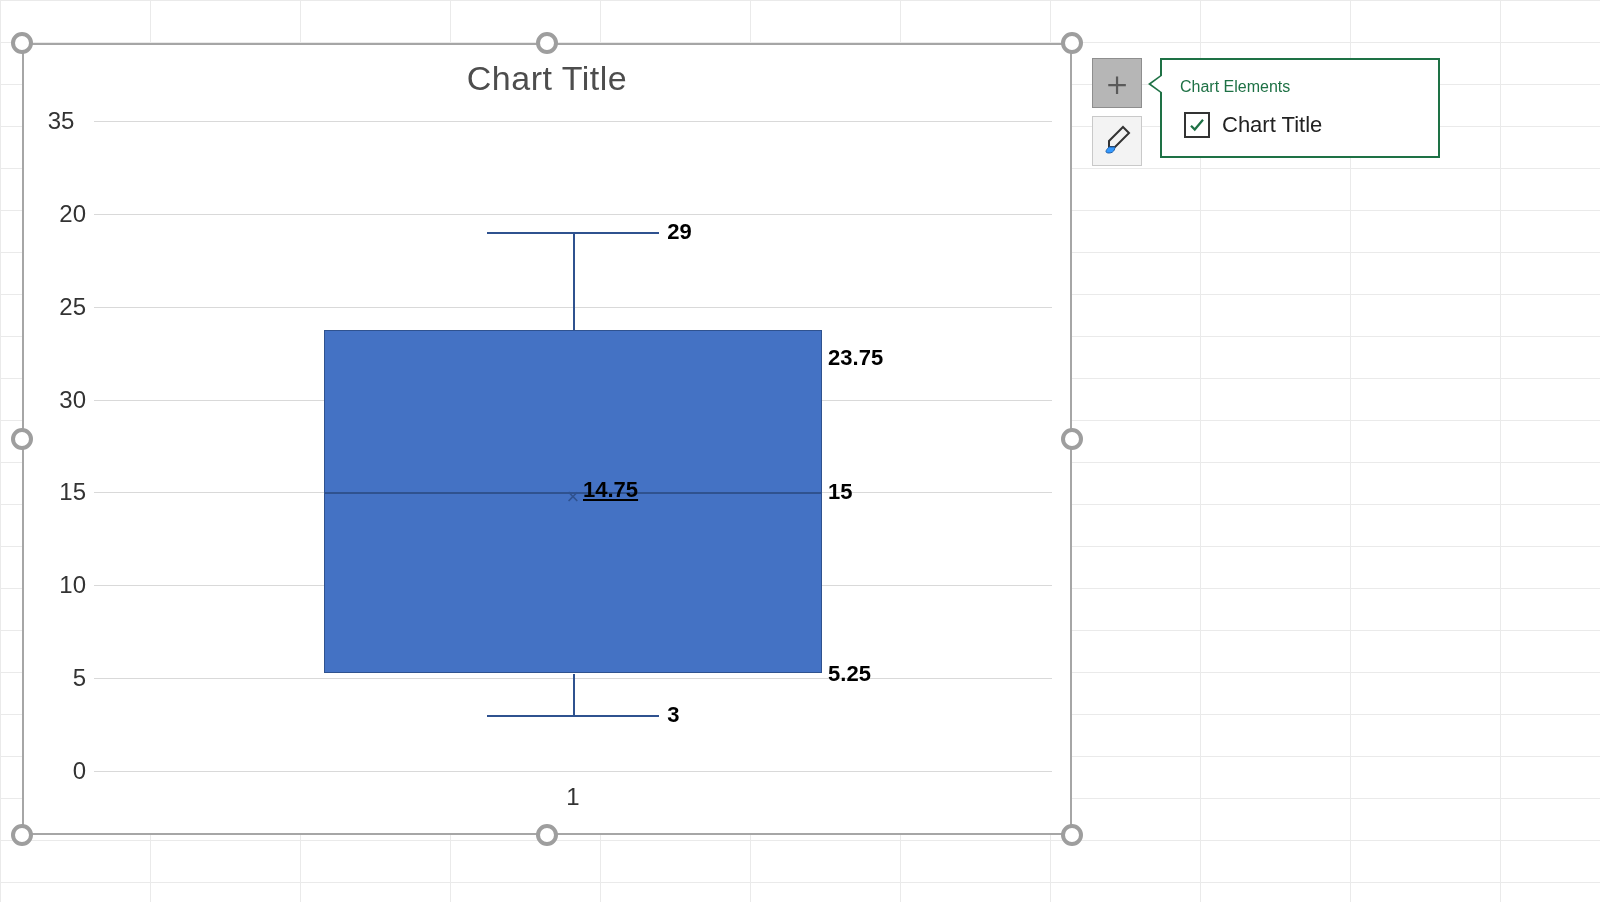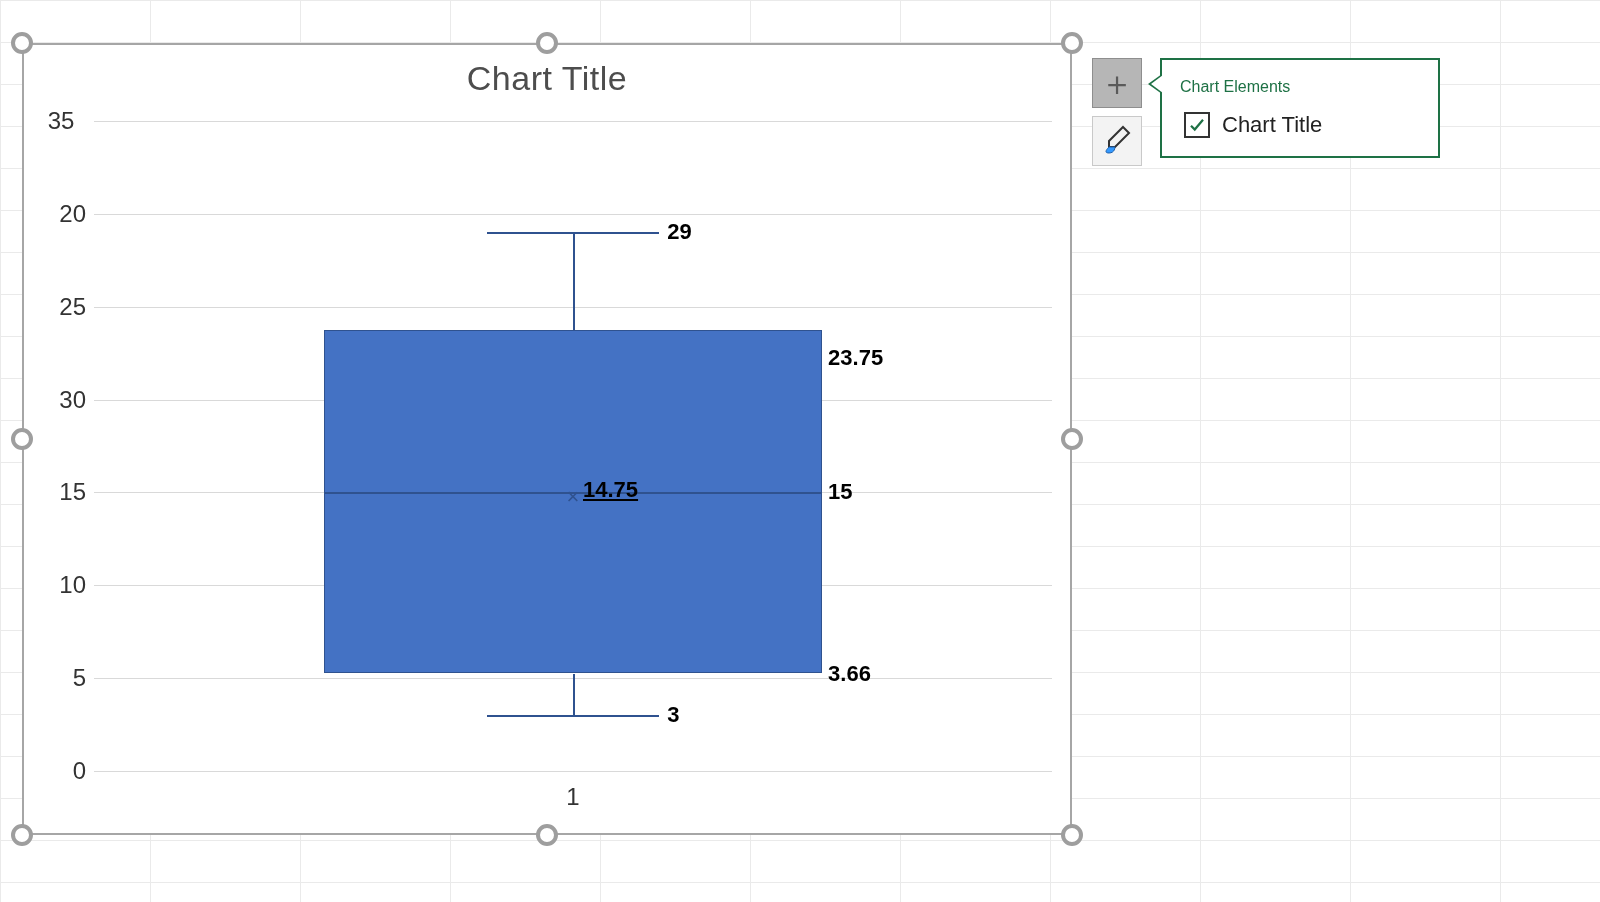--- a/index.html
+++ b/index.html
@@ -245,21 +245,21 @@
       <div class="whisker-line" style="left: 479px; top: 552.5px; height: 41.7857px;"></div>
       <div class="whisker-cap" style="left: 392.78px; width: 172.44px; top: 111.429px;"></div>
       <div class="whisker-cap" style="left: 392.78px; width: 172.44px; top: 594.286px;"></div>
       <div class="box-body" style="left: 229.92px; width: 498.16px; top: 208.929px; height: 343.571px;"></div>
       <div class="median-line" style="left: 229.92px; width: 498.16px; top: 371.429px;"></div>
       <div class="mean-mark" style="left: 479px; top: 376.071px;">×</div>
       <div class="data-label" style="left: 573.22px; top: 111.429px;">29</div>
       <div class="data-label" style="left: 734.08px; top: 208.929px; margin-top: 28px;">23.75</div>
       <div class="data-label" style="left: 734.08px; top: 371.429px;">15</div>
       <div class="data-label" style="left: 489px; top: 369px; text-decoration: underline;">14.75</div>
-      <div class="data-label" style="left: 734.08px; top: 552.5px;">3.66</div>
+      <div class="data-label" style="left: 734.08px; top: 552.5px;">5.25</div>
       <div class="data-label" style="left: 573.22px; top: 594.286px;">3</div>
       <div class="x-tick-label" style="left: 479px;">1</div>
     </div>
 </div>
 
 <div class="side-btn active" style="left:1092px; top:58px;">
   <span style="font-size:34px;color:#5a5a5a;line-height:1;">＋</span>
 </div>
 <div class="side-btn" style="left:1092px; top:116px;">
   <span>

